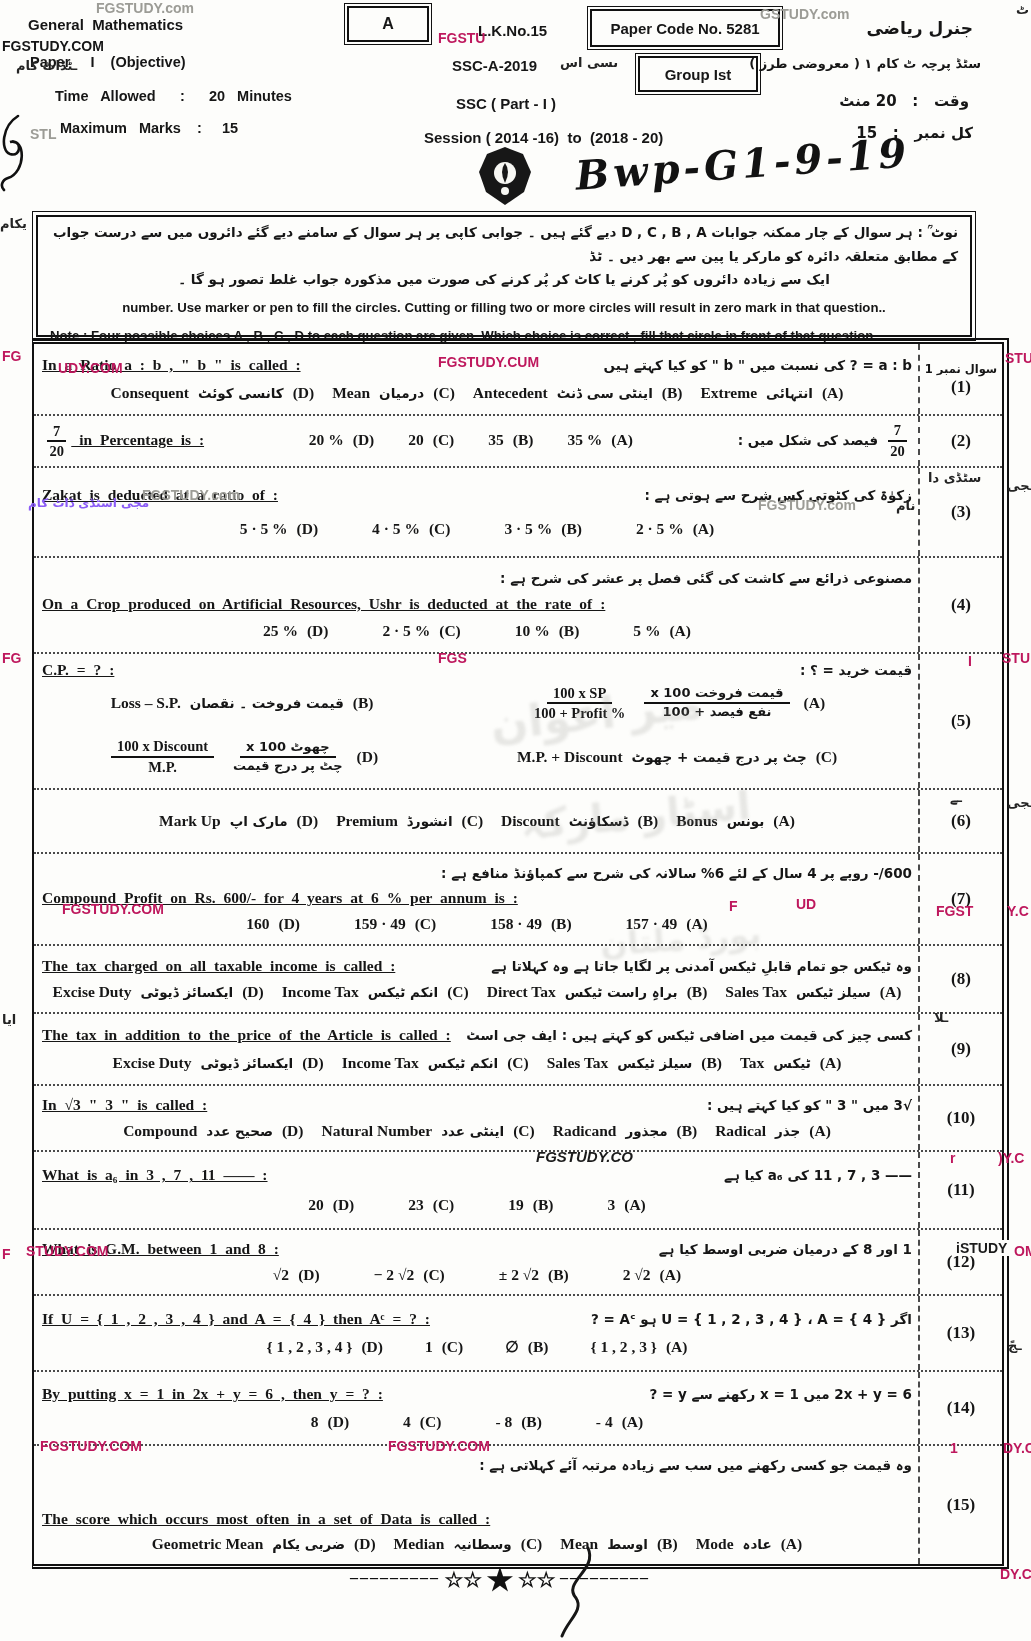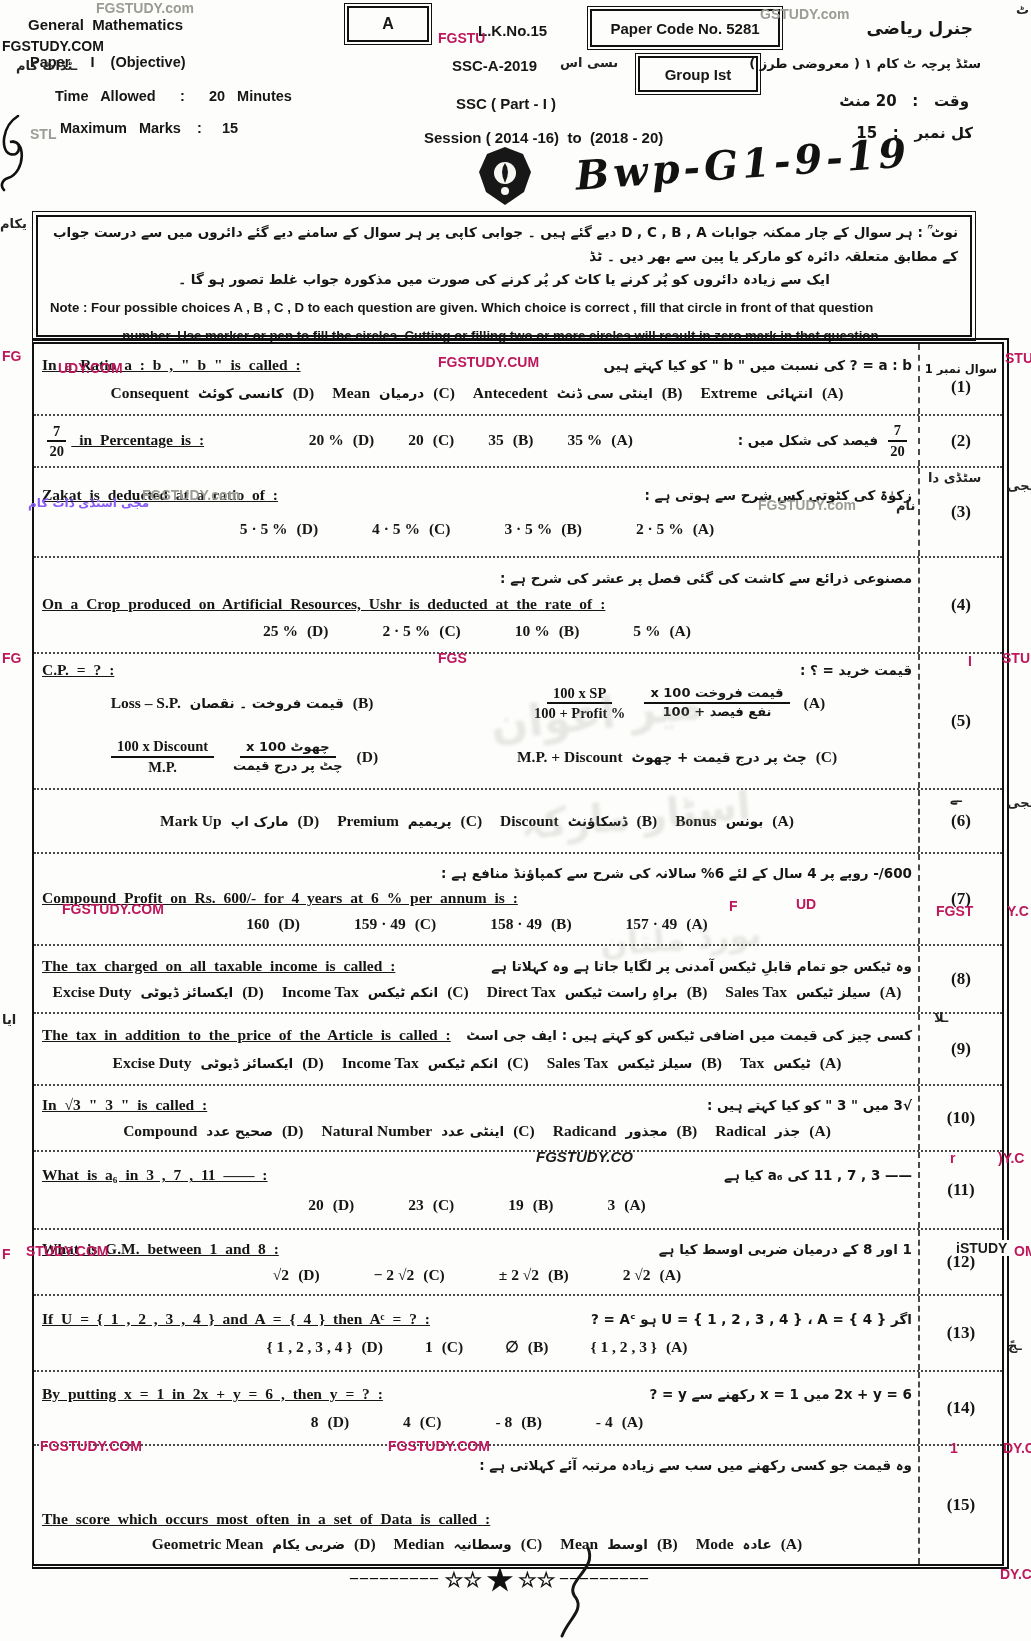--- a/index.html
+++ b/index.html
@@ -122,22 +122,22 @@
 
 <div class="hand" style="left:575px;top:140px;font-size:40px;">Bwp-G1-9-19</div>
 
 <svg class="scrib" style="left:0px;top:112px;" width="40" height="80" viewBox="0 0 40 80">
   <path d="M18 4 C2 14 0 38 10 42 C22 46 22 26 10 30 C26 26 26 60 8 66 C2 68 0 74 4 78" fill="none" stroke="#111" stroke-width="2.6" stroke-linecap="round"></path>
 </svg>
 
 <div class="notebox">
   <div class="note-ur">نوٹ ؒ : ہر سوال کے چار ممکنہ جوابات D , C , B , A دیے گئے ہیں ۔ جوابی کاپی پر ہر سوال کے سامنے دیے گئے دائروں میں سے درست جواب کے مطابق متعلقہ دائرہ کو مارکر یا پین سے بھر دیں ۔ ٹڈ</div>
   <div class="note-ur note-ur2">ایک سے زیادہ دائروں کو پُر کرنے یا کاٹ کر پُر کرنے کی صورت میں مذکورہ جواب غلط تصور ہو گا ۔</div>
+  <div class="note-en note-en2">number. Use marker or pen to fill the circles. Cutting or filling two or more circles  will result in zero mark in that question..</div>
   <div class="note-en">Note : Four possible choices A , B , C , D to each question are given. Which choice is correct , fill that  circle in front of  that question</div>
-  <div class="note-en note-en2">number. Use marker or pen to fill the circles. Cutting or filling two or more circles  will result in zero mark in that question..</div>
 </div>
 
 <div class="qtable">
   <div style="display: flex; flex-direction: column;">
       <div class="q-row" style="min-height: 70px;">
         <div class="q-main">
           <div class="q-line">
             <span class="q-en">In a Ratio a : b , " b " is called    :</span>
             <span class="q-ur" dir="rtl">a : b = ? کی نسبت میں " b " کو کیا کہتے ہیں</span>
           </div>
@@ -308,21 +308,21 @@
       <div class="q-row" style="min-height: 62px;">
         <div class="q-main">
           <div class="opts tight">
             <span class="q-opt">
               <span class="opt-en">Mark Up</span>
               <span class="opt-ur" dir="rtl">مارک اپ</span>
               <span class="opt-letter">(D)</span>
             </span>
             <span class="q-opt">
               <span class="opt-en">Premium</span>
-              <span class="opt-ur" dir="rtl">پریمیم</span>
+              <span class="opt-ur" dir="rtl">انشورڈ</span>
               <span class="opt-letter">(C)</span>
             </span>
             <span class="q-opt">
               <span class="opt-en">Discount</span>
               <span class="opt-ur" dir="rtl">ڈسکاؤنٹ</span>
               <span class="opt-letter">(B)</span>
             </span>
             <span class="q-opt">
               <span class="opt-en">Bonus</span>
               <span class="opt-ur" dir="rtl">بونس</span>

